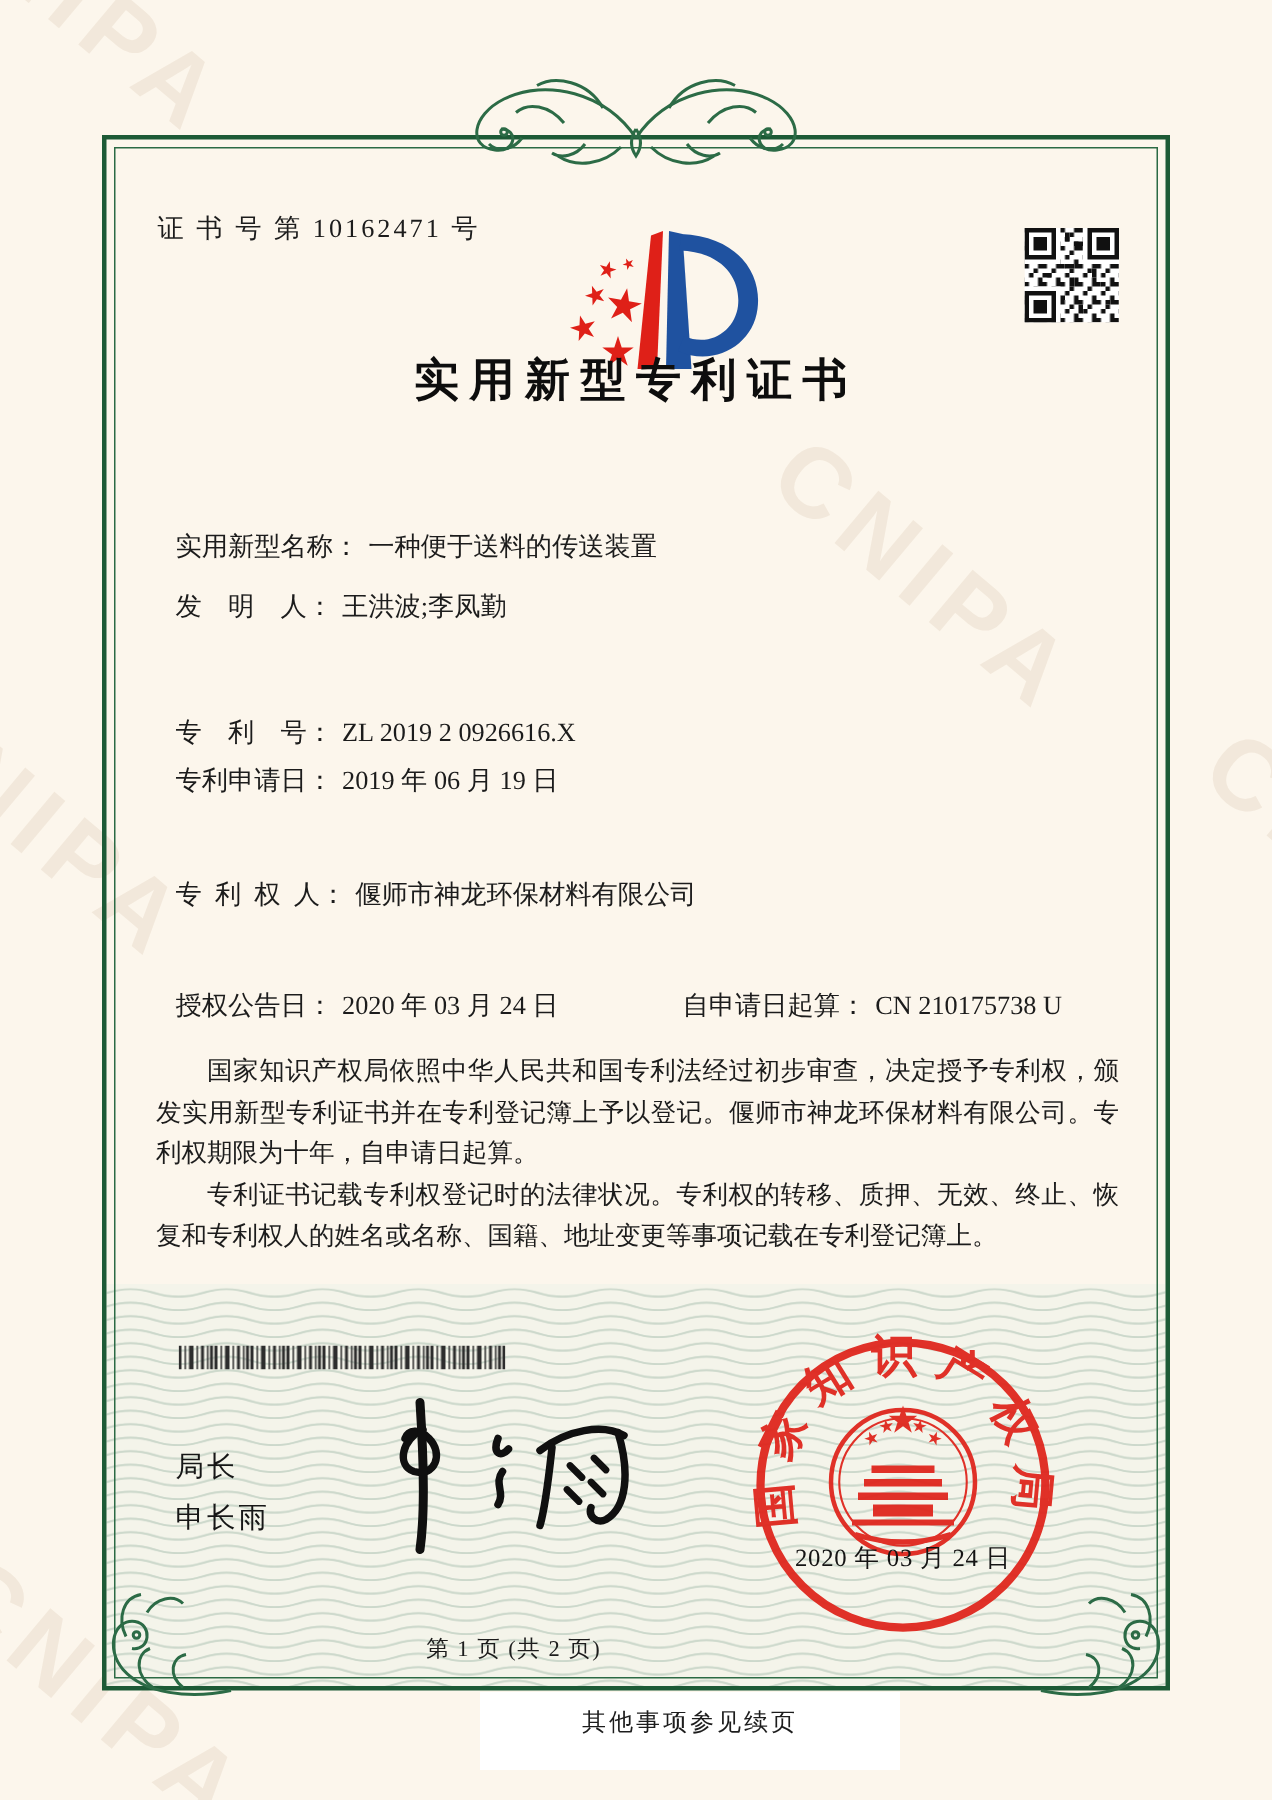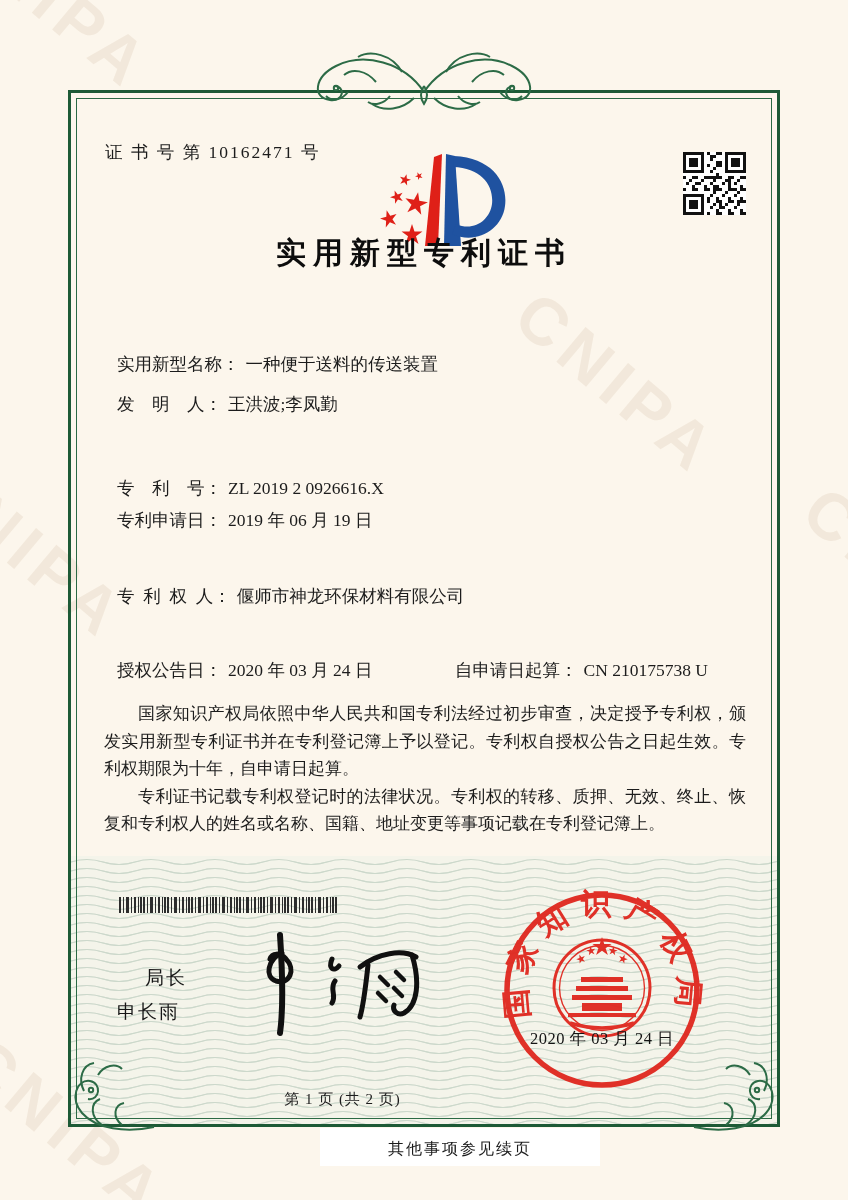--- a/index.html
+++ b/index.html
@@ -25,21 +25,21 @@
   .frow{position:absolute;z-index:5;left:117px;font-size:17.5px;color:#1c1c1c;white-space:nowrap;}
   .frow .lab{display:inline-block;}
   .frow .val{display:inline-block;margin-left:6px;}
   .paras{position:absolute;z-index:5;left:104px;top:700px;width:642px;font-size:17px;
       line-height:27.5px;color:#1c1c1c;text-align:justify;}
   .paras p{margin:0;text-indent:2em;}
   .signer{position:absolute;z-index:5;left:117px;font-size:19px;color:#161616;
       font-family:"Liberation Sans","DejaVu Sans",sans-serif;font-weight:500;letter-spacing:2px;}
   .pageind{position:absolute;z-index:5;left:0;top:1090px;width:685px;text-align:center;
       font-size:15px;color:#1c1c1c;letter-spacing:1px;}
-  .footnote{position:absolute;z-index:6;left:320px;top:1128px;width:280px;height:38px;
+  .footnote{position:absolute;z-index:6;left:320px;top:1128px;width:280px;height:52px;
       background:#ffffff;text-align:center;line-height:42px;font-size:16px;color:#1c1c1c;letter-spacing:2px;}
   .sealdate{position:absolute;z-index:7;left:502px;top:1028px;width:200px;text-align:center;
       font-size:16.5px;color:#141414;letter-spacing:0.5px;}
 </style>
 </head>
 <body>
 
 <div id="page">
 
   <div class="wm" style="left:-70px;top:-40px;">CNIPA</div>
@@ -179,40 +179,40 @@
   </div>
 
   <div class="frow" style="top:658px;">
     <span class="lab">授权公告日：</span><span class="val">2020 年 03 月 24 日</span>
   </div>
   <div class="frow" style="left:455px;top:658px;">
     <span class="lab">自申请日起算：</span><span class="val">CN 210175738 U</span>
   </div>
 
   <div class="paras">
-    <p>国家知识产权局依照中华人民共和国专利法经过初步审查，决定授予专利权，颁发实用新型专利证书并在专利登记簿上予以登记。专利权自授权公告之日起生效。专利权期限为十年，自申请日起算。</p>
+    <p>国家知识产权局依照中华人民共和国专利法经过初步审查，决定授予专利权，颁发实用新型专利证书并在专利登记簿上予以登记。偃师市神龙环保材料有限公司。专利权期限为十年，自申请日起算。</p>
     <p>专利证书记载专利权登记时的法律状况。专利权的转移、质押、无效、终止、恢复和专利权人的姓名或名称、国籍、地址变更等事项记载在专利登记簿上。</p>
   </div>
 
   <svg class="svgpos" style="left:119px;top:897px;z-index:5;" width="218" height="16">
     <defs>
       <pattern id="barp" width="24" height="16" patternUnits="userSpaceOnUse">
         <rect x="0" y="0" width="2" height="16" fill="#2d2d2d"></rect>
         <rect x="4" y="0" width="1" height="16" fill="#2d2d2d"></rect>
         <rect x="7" y="0" width="3" height="16" fill="#2d2d2d"></rect>
         <rect x="12" y="0" width="1" height="16" fill="#2d2d2d"></rect>
         <rect x="15" y="0" width="2" height="16" fill="#2d2d2d"></rect>
         <rect x="19" y="0" width="1" height="16" fill="#2d2d2d"></rect>
         <rect x="21" y="0" width="2" height="16" fill="#2d2d2d"></rect>
       </pattern>
     </defs>
     <rect width="218" height="16" fill="url(#barp)"></rect>
   </svg>
 
-  <div class="signer" style="top:965px;margin-left:28px;">局长</div>
+  <div class="signer" style="top:965px;">局长</div>
   <div class="signer" style="top:999px;">申长雨</div>
 
   <svg class="svgpos" style="left:240px;top:925px;z-index:6;" width="200" height="115" viewBox="0 0 200 115">
     <g fill="none" stroke="#101010" stroke-width="5" stroke-linecap="round" stroke-linejoin="round">
       <path d="M42,28 C28,34 24,52 36,56 C50,60 56,44 46,34 C40,27 32,28 30,34"></path>
       <path d="M40,10 C42,40 44,80 40,108" stroke-width="6"></path>
       <path d="M92,34 C88,44 94,47 99,41"></path>
       <path d="M95,56 C89,64 97,70 92,78"></path>
       <path d="M120,42 C138,28 162,24 176,32"></path>
       <path d="M128,40 C126,58 124,78 120,92"></path>

